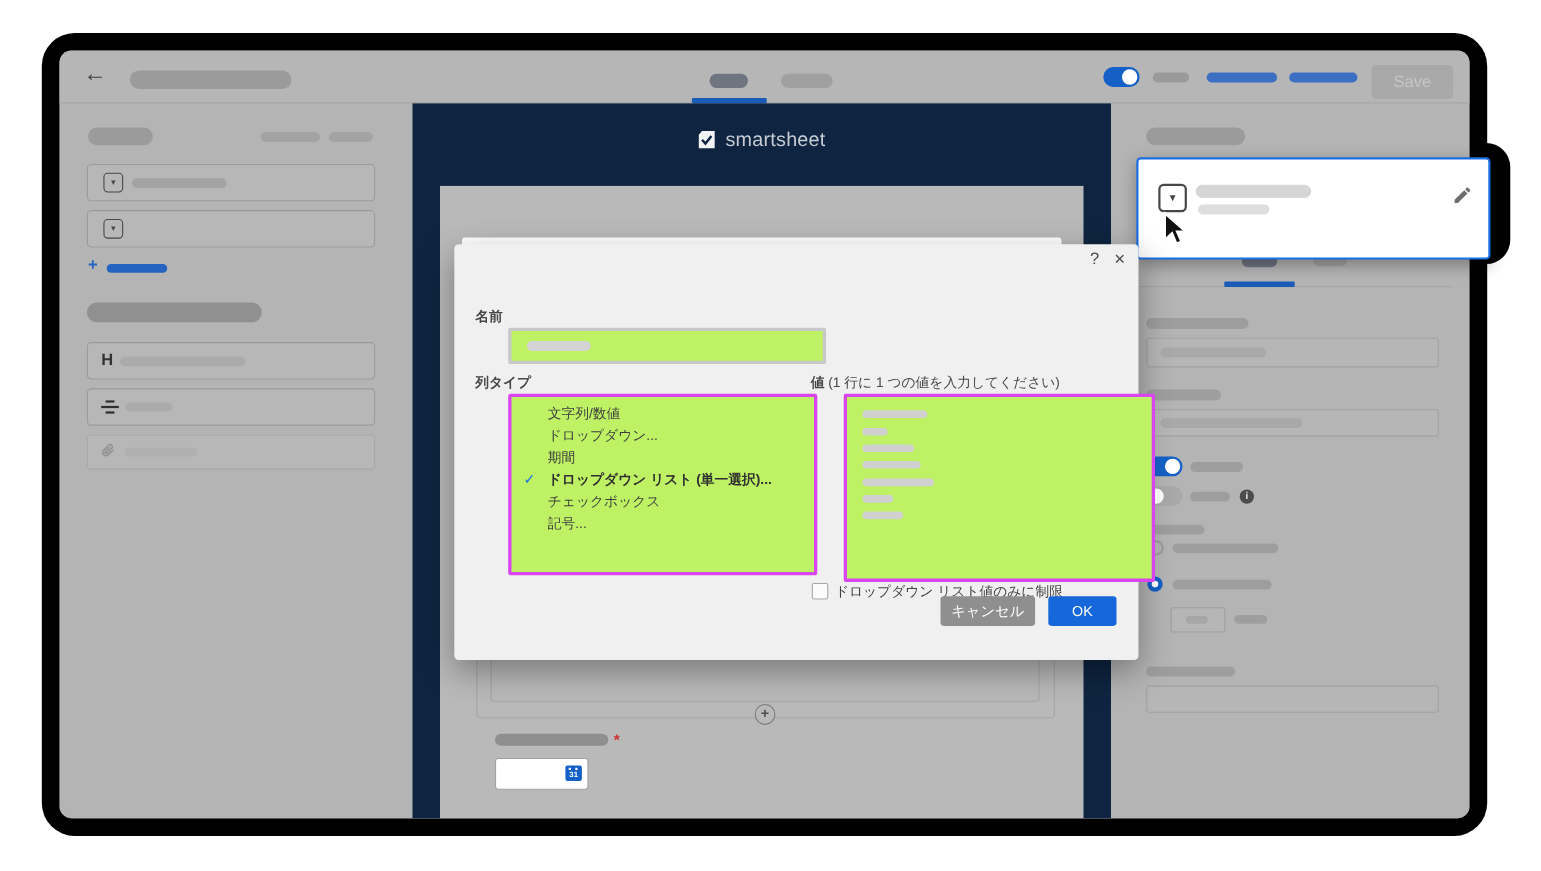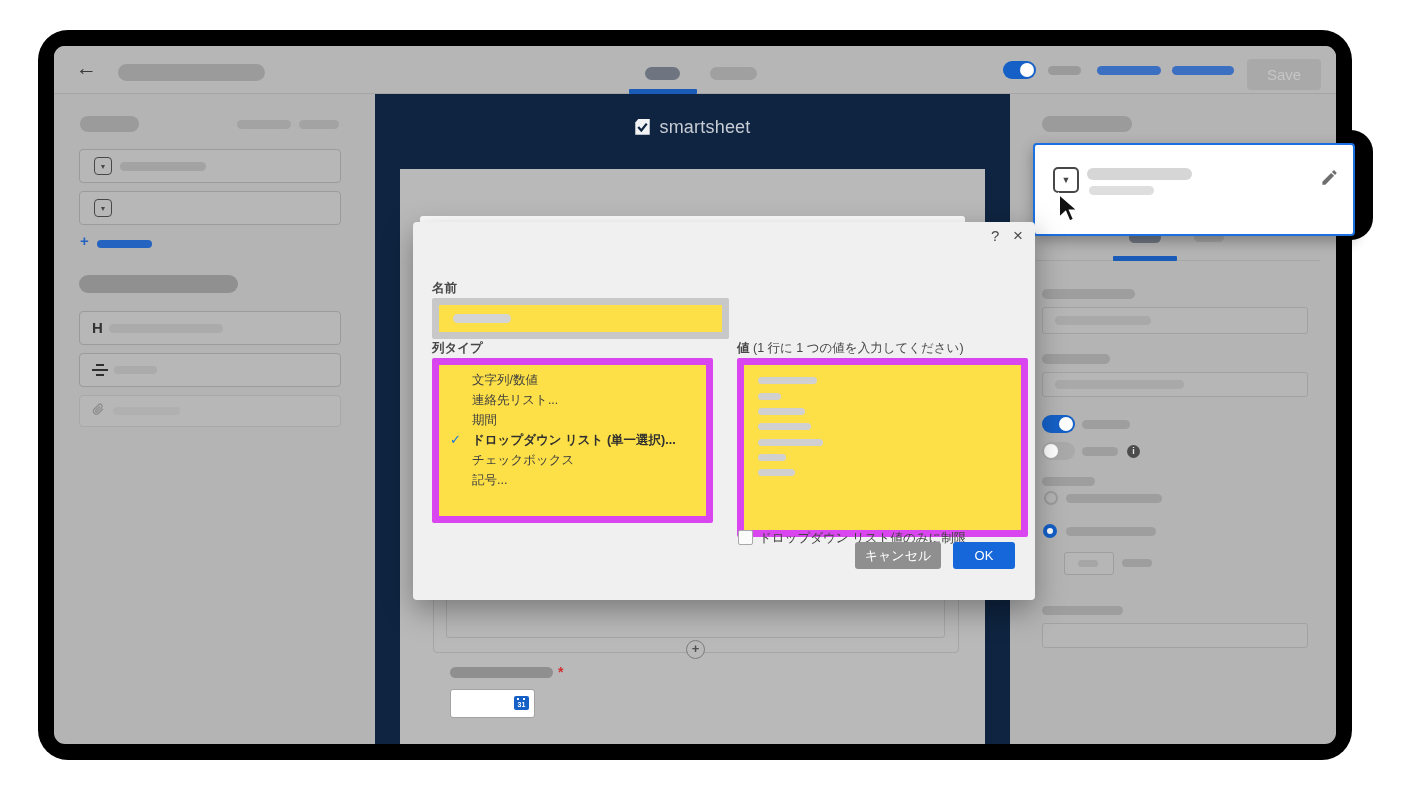--- a/index.html
+++ b/index.html
@@ -47,21 +47,21 @@
   .infoicon{position:absolute;width:13px;height:13px;border-radius:50%;background:#4c4c4c;color:#e8e8e8;
             font-size:9px;font-weight:700;text-align:center;line-height:13px;font-style:normal;}
   
   .sel-card{position:absolute;left:1033px;top:143px;width:322px;height:93px;background:#fff;border:2px solid #1b6fe0;
             border-radius:4px;box-shadow:0 5px 14px rgba(0,0,0,.3);box-sizing:border-box;}
   
   .dialog{position:absolute;left:413px;top:222px;width:622px;height:378px;background:#f0f0f1;border-radius:4px;
           box-shadow:0 10px 30px rgba(0,0,0,.35);}
   .dlg-title{position:absolute;left:19px;top:13px;font-size:19px;font-weight:600;color:#3c3c3c;}
   .dlg-label{position:absolute;font-size:12.5px;font-weight:700;color:#474747;text-align:right;}
-  .whitebox{position:absolute;background:#fde047;border:7px solid #d946ef;border-radius:2px;}
+  .whitebox{position:absolute;background:#bef264;border:3px solid #d946ef;border-radius:2px;margin-left:30px;}
   .lt-row{position:relative;height:20px;line-height:20px;padding-left:33px;font-size:12.5px;color:#3f3f3f;white-space:nowrap;}
   .lt-row.selected{font-weight:700;color:#2f2f2f;}
   .lt-check{position:absolute;left:11px;top:0;color:#1674d9;font-weight:700;font-size:13px;}
   .vpill{position:absolute;left:14px;height:7px;border-radius:4px;background:#d0d0d0;}
   .dlg-btn{position:absolute;top:320px;height:27px;border:none;border-radius:3px;color:#fff;font-size:13px;font-family:inherit;}
   .chk{position:absolute;width:13px;height:13px;background:#fbfbfb;border:1px solid #a8a8a8;border-radius:2px;}
 </style>
 </head>
 <body>
 
@@ -233,21 +233,21 @@
 
 
     <div class="dlg-label" style="left:19px;top:58px">名前</div>
     <div class="whitebox" style="left:19px;top:76px;width:283px;height:27px;border-color:#c8c8c8">
       <div class="pill" style="left:14px;top:9px;width:58px;height:9px;background:#d4d4d4"></div>
     </div>
 
     <div class="dlg-label" style="left:19px;top:118px">列タイプ</div>
     <div class="whitebox" style="left:19px;top:136px;width:281px;height:165px;padding-top:5px;box-sizing:border-box">
       <div class="lt-row"><span>文字列/数値</span></div>
-      <div class="lt-row"><span>連絡先リスト...</span></div>
+      <div class="lt-row"><span>ドロップダウン...</span></div>
       <div class="lt-row"><span>期間</span></div>
       <div class="lt-row selected">
         <span class="lt-check">✓</span>
         <span>ドロップダウン リスト (単一選択)...</span>
       </div>
       <div class="lt-row"><span>チェックボックス</span></div>
       <div class="lt-row"><span>記号...</span></div>
     </div>
 
     <div class="abs" style="left:324px;top:118px;font-size:12.5px;color:#474747">

